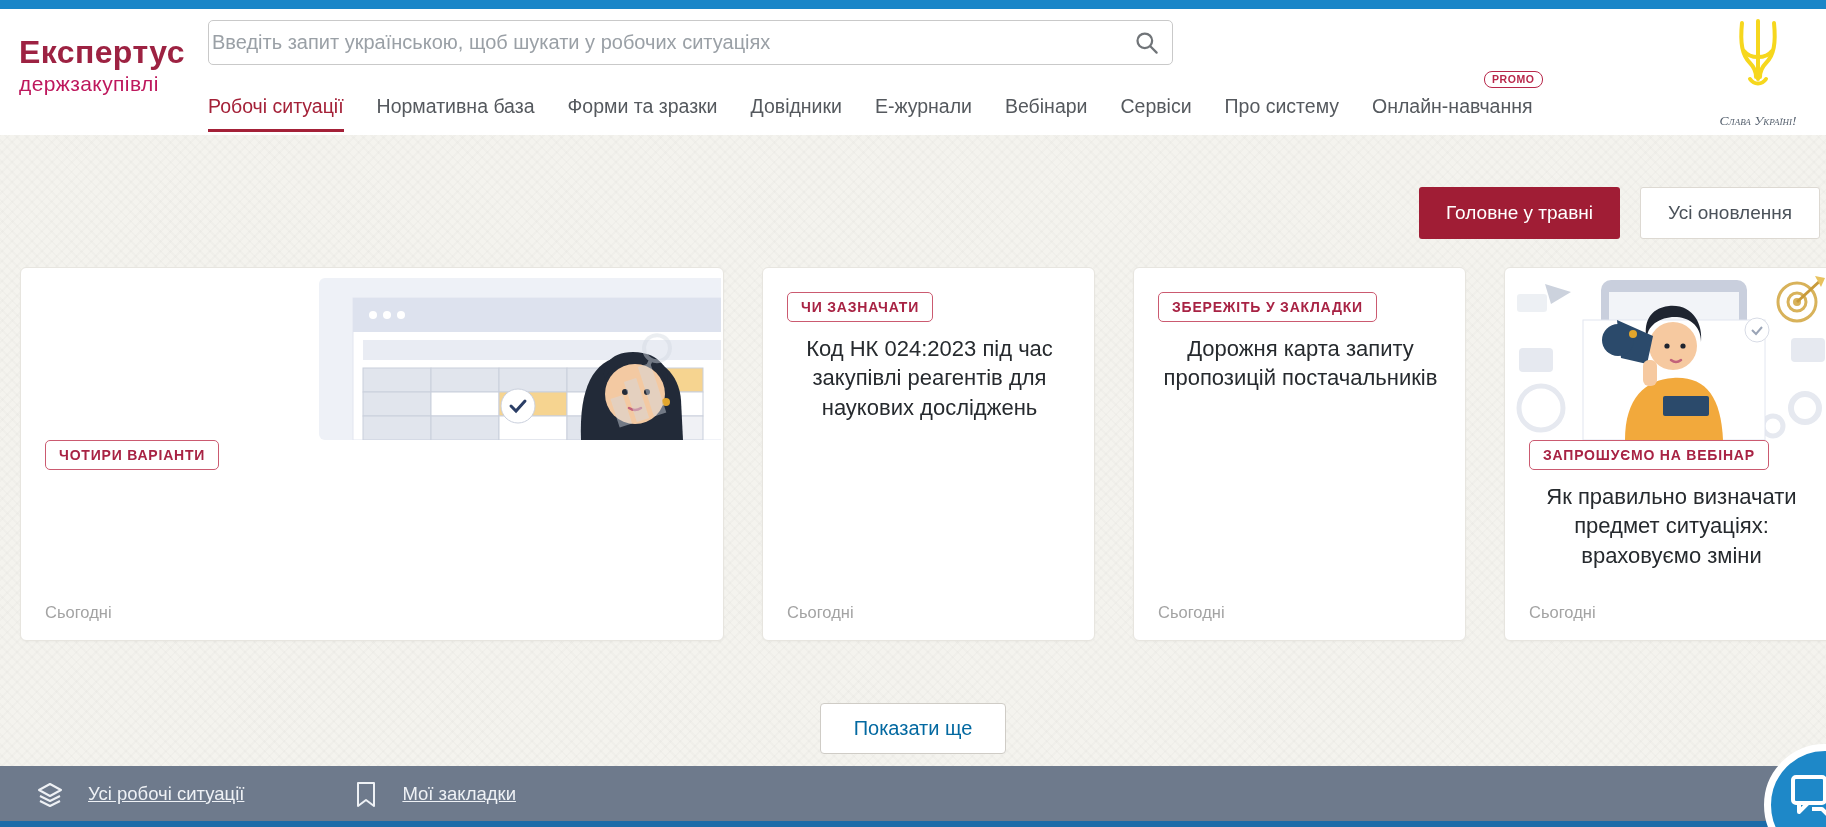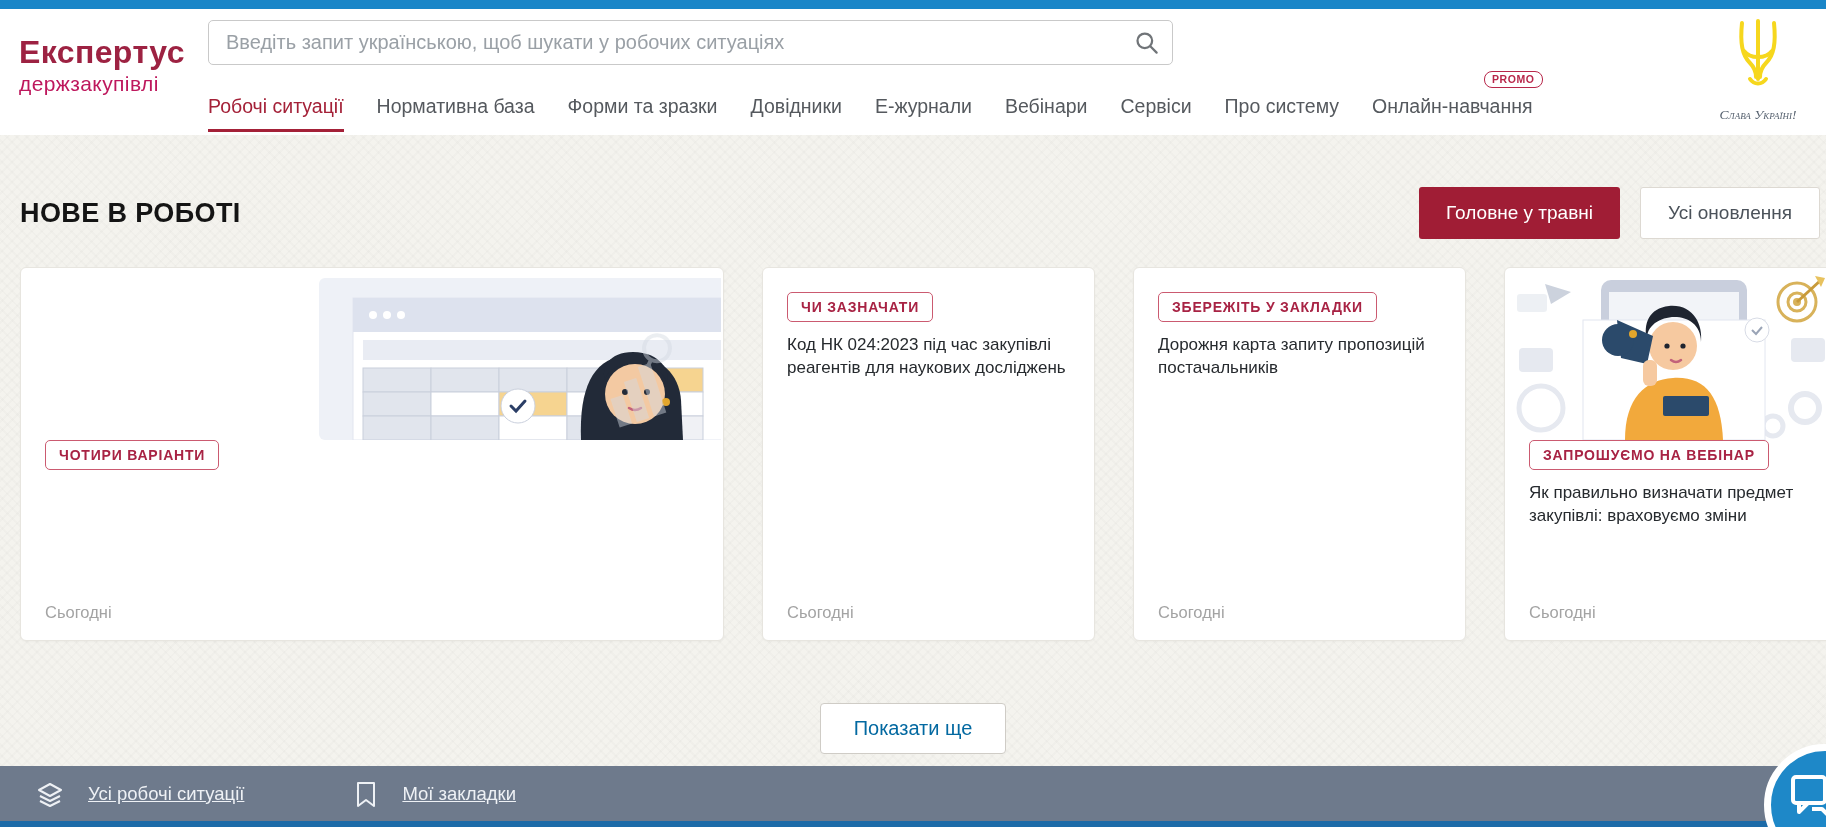--- a/index.html
+++ b/index.html
@@ -10,38 +10,38 @@
   .topstrip { height:9px; background:#1a86c8; }
 
   
   .header { position:relative; height:126px; background:#ffffff; }
   .logo { position:absolute; left:19px; top:26px; line-height:1.12; cursor:pointer; }
   .logo-main { font-size:32px; font-weight:600; color:#9d2242; letter-spacing:.4px; }
   .logo-sub  { font-size:21px; color:#be185d; letter-spacing:.4px; margin-top:1px; }
 
   .searchwrap { position:absolute; left:208px; top:11px; width:965px; height:45px; }
   .searchwrap input { width:100%; height:100%; border:1px solid #c9c9c9; border-radius:5px;
-    padding:0 52px 0 17px; font-size:20px; color:#333; background:#fff; outline:none;
+    padding:0 52px 0 3px; font-size:20px; color:#333; background:#fff; outline:none;
     font-family:inherit; }
   .searchwrap input::placeholder { color:#9aa0a6; }
   .search-ico { position:absolute; right:13px; top:9px; width:27px; height:27px; cursor:pointer; }
 
   .nav { position:absolute; left:208px; top:86px; display:flex; gap:33px;
     font-size:19.5px; color:#55595e; white-space:nowrap; }
   .nav-item { position:relative; cursor:pointer; padding-bottom:14px; }
   .nav-item.active { color:#a42138; }
   .nav-item.active::after { content:""; position:absolute; left:0; right:0; bottom:0;
     height:3px; background:#a42138; }
   .promo-badge { position:absolute; top:-24px; right:-10px; border:1.5px solid #b8274a;
     color:#b8274a; background:#fff; border-radius:8px; font-size:10.5px; font-weight:bold;
     letter-spacing:.6px; padding:1px 7px 2px; }
 
   .slava { position:absolute; right:16px; top:8px; width:104px; text-align:center; }
   .slava-text { font-family:"Liberation Serif","DejaVu Serif",serif; font-style:italic;
-    font-variant:small-caps; font-size:13.5px; color:#55606e; margin-top:14px; white-space:nowrap; }
+    font-variant:small-caps; font-size:13.5px; color:#55606e; margin-top:20px; white-space:nowrap; }
 
   
   .content { position:relative; height:640px;
     background-color:#f4f3ee;
     background-image:repeating-linear-gradient(45deg, rgba(0,0,0,.014) 0 2px, transparent 2px 7px),
                      repeating-linear-gradient(-45deg, rgba(0,0,0,.014) 0 2px, transparent 2px 7px); }
   .headrow { display:flex; align-items:center; padding:52px 0 0 20px; height:104px; }
   .section-title { font-size:27px; font-weight:700; color:#141414; letter-spacing:.4px; }
   .headrow .btns { margin-left:auto; display:flex; gap:20px; padding-right:6px; }
   .btn { font-size:19px; padding:14px 27px; border-radius:3px; cursor:pointer;
@@ -53,22 +53,22 @@
     margin:28px 0 0 20px; }
   .card { position:relative; height:374px; background:#fff; border:1px solid #e7e5df;
     border-radius:6px; box-shadow:0 1px 2px rgba(0,0,0,.03); cursor:pointer; overflow:hidden; }
   .card.wide { grid-column:span 2; }
   .card-illu { position:absolute; left:0; top:0; right:0; height:172px; overflow:hidden; }
   .badge { position:absolute; left:24px; display:inline-block; background:#fff;
     border:1.5px solid #cb5a70; color:#a82344; border-radius:5px; padding:6px 13px;
     font-size:14px; font-weight:bold; letter-spacing:.8px; white-space:nowrap; }
   .badge.over-illu { top:172px; }
   .badge.at-top { top:24px; }
-  .card-title { position:absolute; left:24px; right:22px; font-size:17px; line-height:1.34;
-    color:#262a2e; }
+  .card-title { position:absolute; left:24px; right:22px; font-size:22px; line-height:1.34;
+    color:#262a2e;text-align:center; }
   .card-title.below-illu { top:214px; }
   .card-title.below-badge { top:66px; }
   .card-date { position:absolute; left:24px; bottom:18px; font-size:16.5px; color:#a3a3a3; }
 
   .showmore-row { text-align:center; margin-top:62px; }
   .btn-showmore { background:#fff; border:1px solid #cfccc6; border-radius:4px;
     color:#0369a1; font-size:20px; padding:13px 33px; cursor:pointer; font-family:inherit; }
 
   
   .footerbar { position:absolute; left:0; top:766px; width:1826px; height:55px;
@@ -123,21 +123,20 @@
       <path d="M26 4 L26 62"></path>
       <path d="M12 34 C18 42 34 42 40 34"></path>
       <path d="M18 62 C22 68 30 68 34 62"></path>
     </svg>
     <div class="slava-text">Слава Україні!</div>
   </div>
 </header>
 
 <main class="content">
   <div class="headrow">
-    <h1 class="section-title">НОВЕ В РОБОТІ</h1>
     <div class="btns">
       <button class="btn btn-primary">Головне у травні</button>
       <button class="btn btn-secondary">Усі оновлення</button>
     </div>
   </div>
 
   <div class="cards">
 
     <article class="card wide">
       <div class="card-illu">
@@ -235,21 +234,21 @@
           <g stroke="#d8b25a" fill="none" stroke-width="3">
             <circle cx="292" cy="34" r="19"></circle>
             <circle cx="292" cy="34" r="9"></circle>
             <circle cx="292" cy="34" r="2.5" fill="#d8b25a"></circle>
             <path d="M292 34 L316 12" stroke="#c89a3a"></path>
             <path d="M310 8 l10 2 l-4 9 z" fill="#e8c25e" stroke="none"></path>
           </g>
         </svg>
       </div>
       <span class="badge over-illu">ЗАПРОШУЄМО НА ВЕБІНАР</span>
-      <div class="card-title below-illu">Як правильно визначати предмет закупівлі: враховуємо зміни</div>
+      <div class="card-title below-illu">Як правильно визначати предмет ситуаціях: враховуємо зміни</div>
       <div class="card-date">Сьогодні</div>
     </article>
   </div>
 
   <div class="showmore-row">
     <button class="btn-showmore">Показати ще</button>
   </div>
 </main>
 
 <div class="footerbar">

